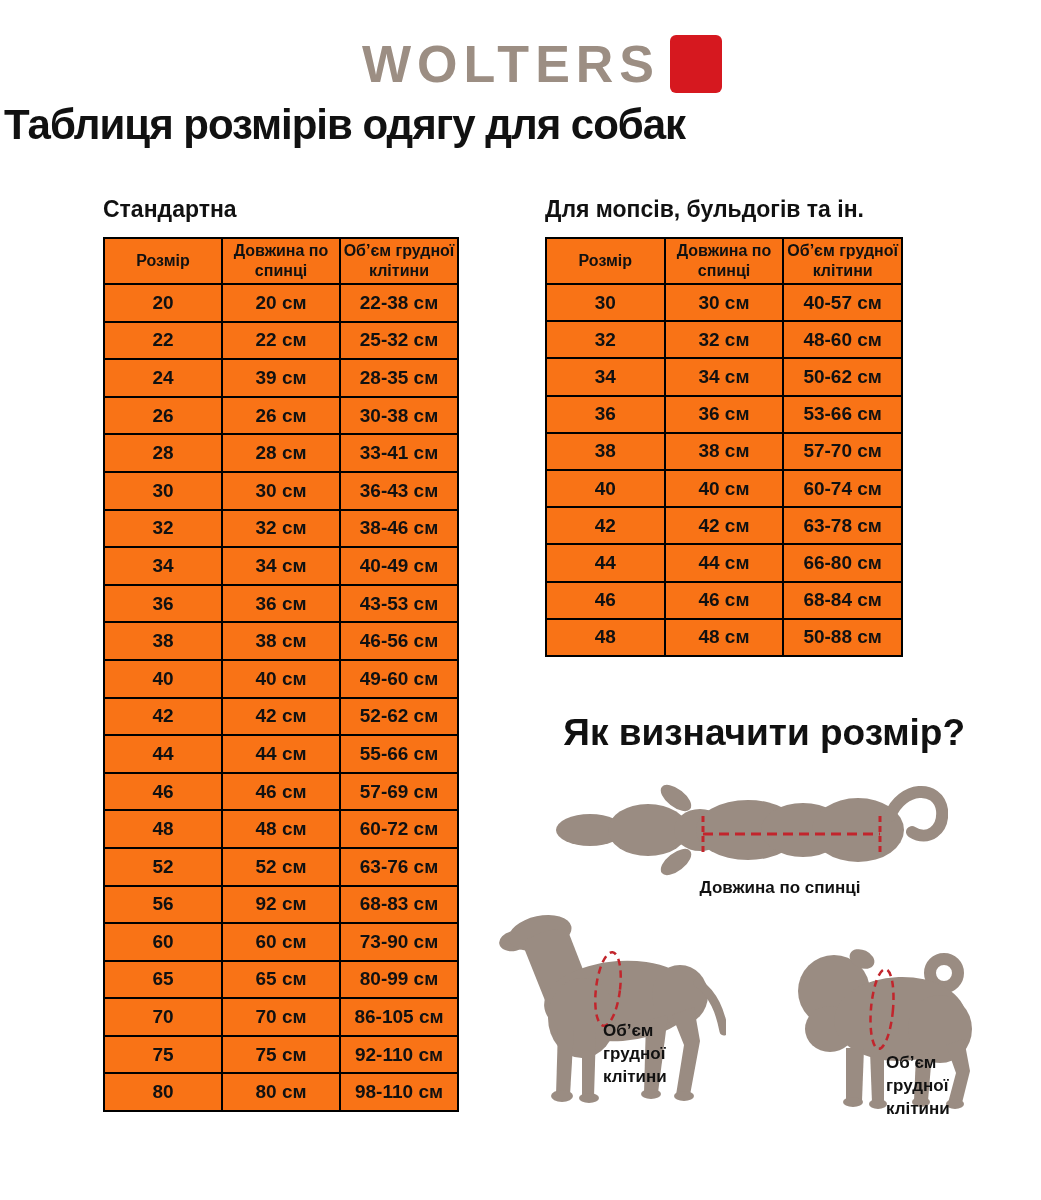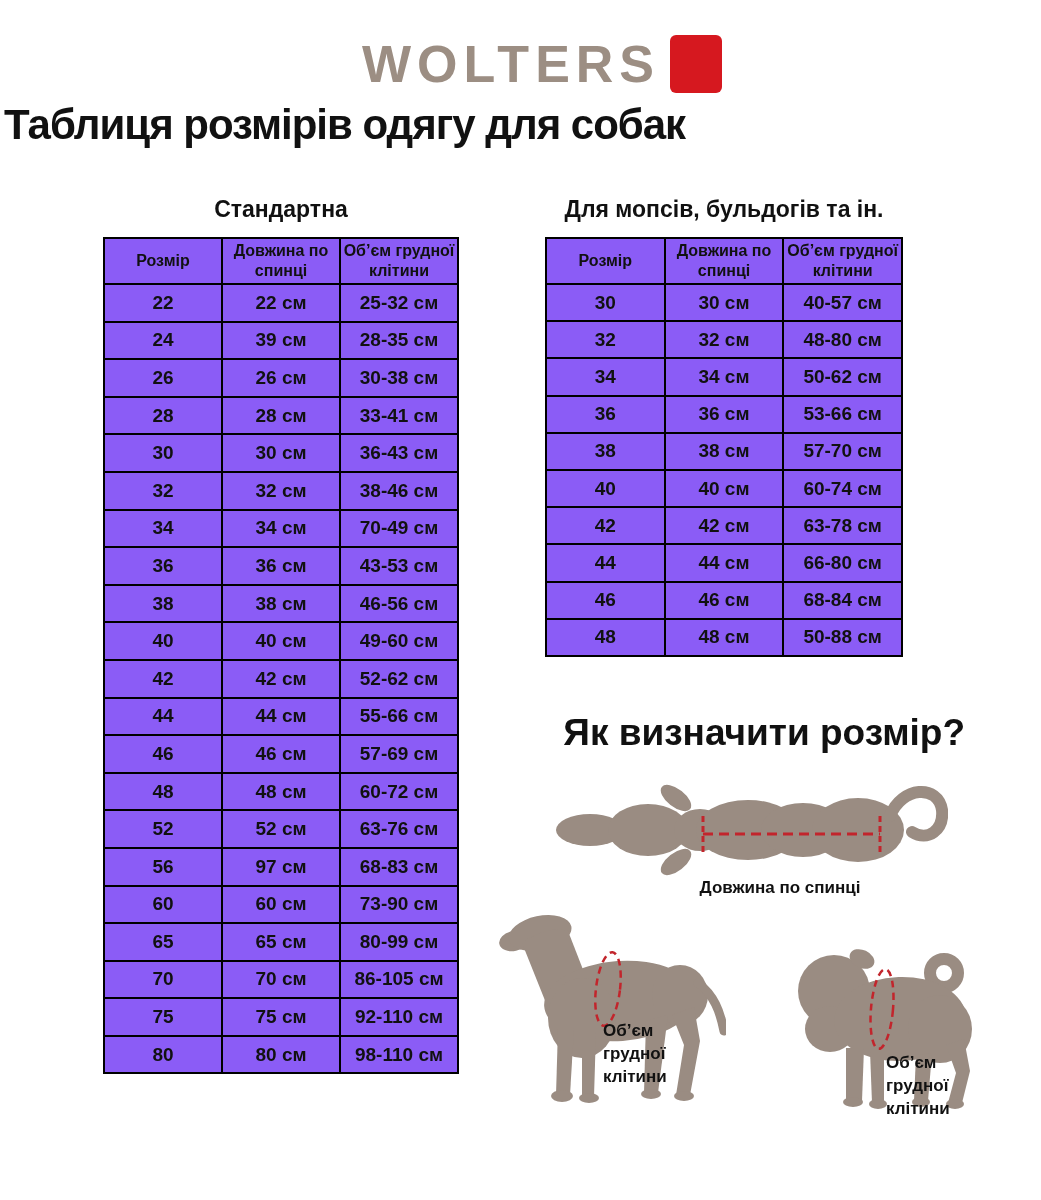--- a/index.html
+++ b/index.html
@@ -19,26 +19,26 @@
   
   .logo-row{position:absolute;top:34px;left:0;width:100%;height:60px;
     display:flex;justify-content:center;align-items:center;gap:10px;padding-left:43px;}
   .logo-text{font-size:52px;font-weight:bold;letter-spacing:6px;
     color:var(--brand-taupe);line-height:1;}
   .logo-square{width:52px;height:58px;background:var(--brand-red);border-radius:6px;}
   
   .page-title{position:absolute;top:101px;left:4px;width:100%;text-align:left;
     font-size:42px;font-weight:bold;letter-spacing:-1px;}
   
-  .table-title{position:absolute;top:196px;font-size:23px;font-weight:bold;text-align:center;}
+  .table-title{position:absolute;top:196px;font-size:23px;font-weight:bold;text-align:left;}
   .table-title.std{left:103px;width:356px;}
   .table-title.pug{left:545px;width:358px;}
   
   table.size-table{position:absolute;border-collapse:collapse;table-layout:fixed;
-    background:#8b5cf6;}
+    background:#f97316;}
   #std-table{left:103px;top:237px;width:356px;}
   #pug-table{left:545px;top:237px;width:358px;}
   table.size-table th, table.size-table td{
     border:2px solid #000;text-align:center;vertical-align:middle;
     font-weight:bold;padding:0 2px;}
   table.size-table th{font-size:16px;line-height:1.25;height:46px;}
   #std-table td{font-size:19px;height:37.6px;}
   #pug-table td{font-size:19px;height:37.2px;}
   
   .guide-heading{position:absolute;left:480px;top:712px;width:485px;text-align:right;
@@ -75,20 +75,25 @@
   <table class="size-table" id="std-table">
       <thead>
         <tr>
           <th>Розмір</th>
           <th>Довжина по спинці</th>
           <th>Об’єм грудної клітини</th>
         </tr>
       </thead>
       <tbody>
         <tr>
+          <td>20</td>
+          <td>20 см</td>
+          <td>22-38 см</td>
+        </tr>
+        <tr>
           <td>22</td>
           <td>22 см</td>
           <td>25-32 см</td>
         </tr>
         <tr>
           <td>24</td>
           <td>39 см</td>
           <td>28-35 см</td>
         </tr>
         <tr>
@@ -107,21 +112,21 @@
           <td>36-43 см</td>
         </tr>
         <tr>
           <td>32</td>
           <td>32 см</td>
           <td>38-46 см</td>
         </tr>
         <tr>
           <td>34</td>
           <td>34 см</td>
-          <td>70-49 см</td>
+          <td>40-49 см</td>
         </tr>
         <tr>
           <td>36</td>
           <td>36 см</td>
           <td>43-53 см</td>
         </tr>
         <tr>
           <td>38</td>
           <td>38 см</td>
           <td>46-56 см</td>
@@ -151,21 +156,21 @@
           <td>48 см</td>
           <td>60-72 см</td>
         </tr>
         <tr>
           <td>52</td>
           <td>52 см</td>
           <td>63-76 см</td>
         </tr>
         <tr>
           <td>56</td>
-          <td>97 см</td>
+          <td>92 см</td>
           <td>68-83 см</td>
         </tr>
         <tr>
           <td>60</td>
           <td>60 см</td>
           <td>73-90 см</td>
         </tr>
         <tr>
           <td>65</td>
           <td>65 см</td>
@@ -198,21 +203,21 @@
       </thead>
       <tbody>
         <tr>
           <td>30</td>
           <td>30 см</td>
           <td>40-57 см</td>
         </tr>
         <tr>
           <td>32</td>
           <td>32 см</td>
-          <td>48-80 см</td>
+          <td>48-60 см</td>
         </tr>
         <tr>
           <td>34</td>
           <td>34 см</td>
           <td>50-62 см</td>
         </tr>
         <tr>
           <td>36</td>
           <td>36 см</td>
           <td>53-66 см</td>

